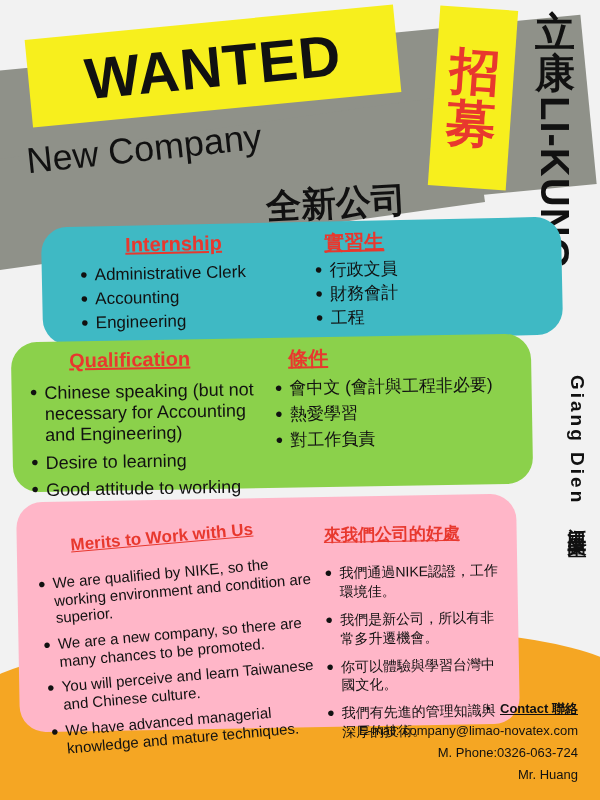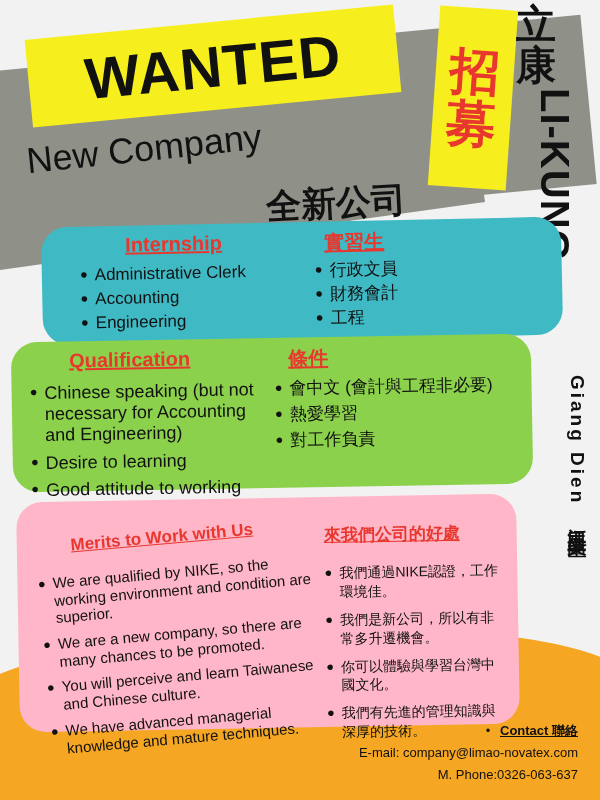--- a/index.html
+++ b/index.html
@@ -83,24 +83,24 @@
   .zhaomu-text{
     font-size:50px;
     font-weight:bold;
     color:#e8382e;
     line-height:1.05;
     text-align:center;
   }
   
   .vert-title{
     position:absolute;
-    right:6px;top:4px;
+    right:6px;top:12px;
     width:78px;
     z-index:4;
-    text-align:left;
+    text-align:center;
     color:#111;
     font-size:40px;
     font-weight:bold;
     line-height:1.02;
     letter-spacing:0px;
   }
   .vert-title .ch{display:block;}
   .vert-title .en{
     display:block;
     writing-mode:vertical-rl;
@@ -381,16 +381,17 @@
       </div>
     </div>
   </div>
 
   <div class="contact">
     <div>
       <span class="c-dot">•</span>
       <span class="c-head">Contact 聯絡</span>
     </div>
     <div>E-mail: company@limao-novatex.com</div>
-    <div>M. Phone:0326-063-637</div>
+    <div>M. Phone:0326-063-724</div>
+    <div>Mr. Huang</div>
   </div>
 
 </div>
 
 </body></html>

